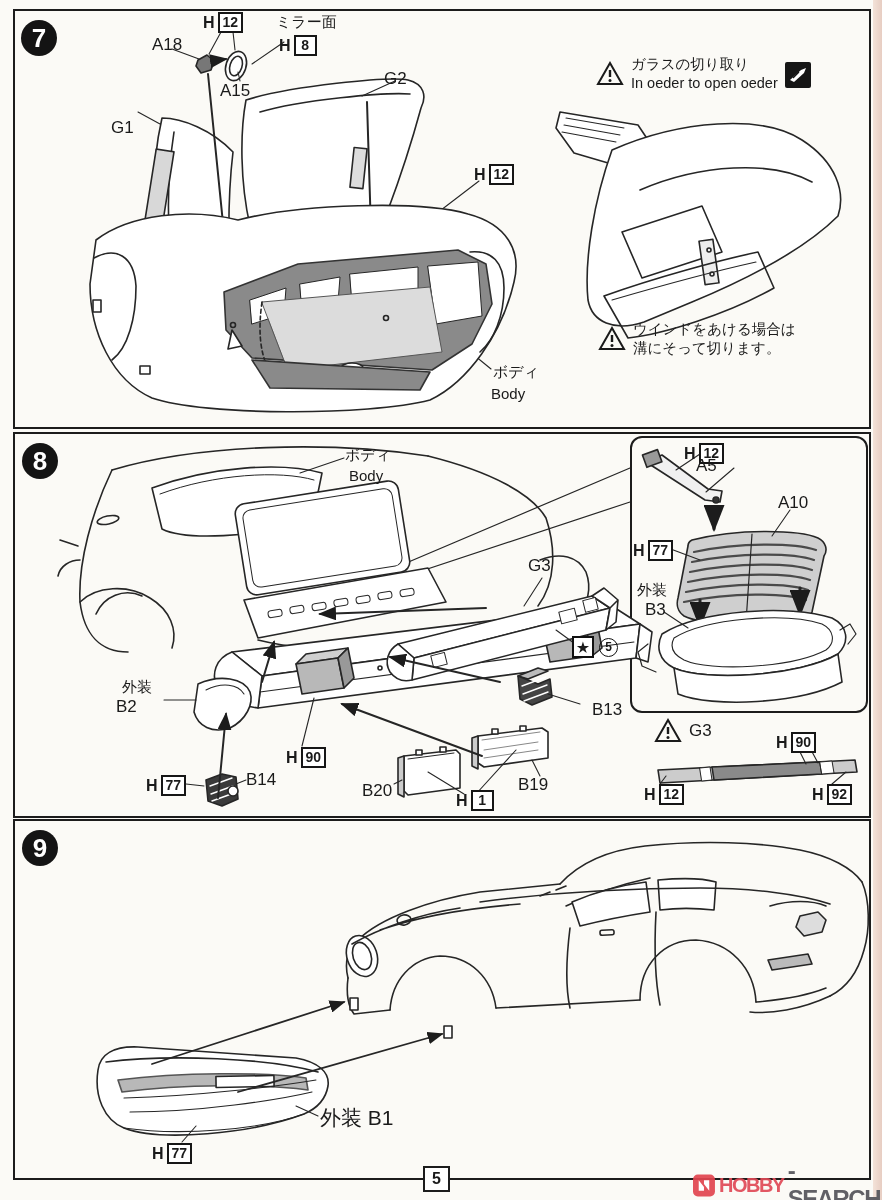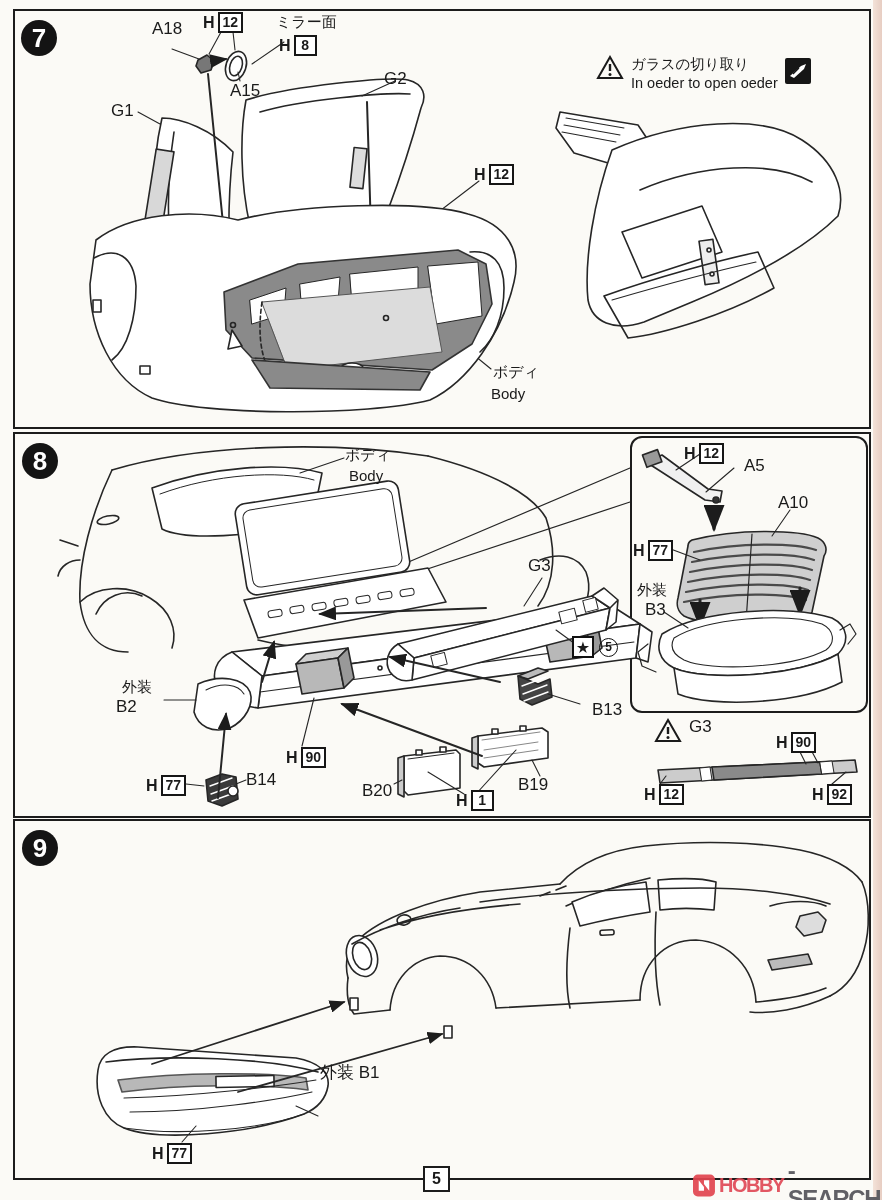--- a/index.html
+++ b/index.html
@@ -12,21 +12,21 @@
   #panel-8{left:13px;top:432px;width:858px;height:386px}
   #panel-9{left:13px;top:819px;width:858px;height:361px}
   .badge{position:absolute;width:36px;height:36px;border-radius:50%;background:#141414;color:#fff;
          font-weight:bold;font-size:26px;display:flex;align-items:center;justify-content:center;z-index:5}
   .lbl{position:absolute;font-weight:normal;font-size:17px;line-height:1.05;white-space:nowrap;z-index:4}
   .jp{font-size:15px}
   .pc{position:absolute;display:flex;align-items:center;gap:3px;font-weight:bold;font-size:16px;
       white-space:nowrap;z-index:4}
   .nb{border:2px solid #161616;padding:0 3px;background:#fff;min-width:13px;text-align:center;
       font-size:14px;line-height:17px;font-weight:bold}
-  .warn{position:absolute;display:flex;gap:7px;align-items:flex-start;z-index:4}
+  .warn{position:absolute;display:flex;gap:7px;align-items:center;z-index:4}
   .wt{font-size:14.5px;line-height:1.3;font-weight:500;white-space:nowrap}
   .inset{position:absolute;left:630px;top:436px;width:238px;height:277px;border:2px solid #1c1c1c;
          border-radius:12px;box-sizing:border-box;z-index:1}
   .starnote{position:absolute;display:flex;align-items:center;gap:5px;z-index:4}
   .starbox{display:inline-flex;width:22px;height:22px;border:2px solid #111;background:#fff;
            align-items:center;justify-content:center;font-size:16px;box-sizing:border-box}
   .circ5{display:inline-flex;width:19px;height:19px;border:1.6px solid #111;border-radius:50%;
          align-items:center;justify-content:center;font-size:12px;font-weight:bold;box-sizing:border-box}
   .footer-line{position:absolute;left:13px;top:1178px;width:858px;height:2.2px;background:#1c1c1c}
   .pagebox{position:absolute;left:423px;top:1166px;width:27px;height:26px;border:2px solid #1c1c1c;
@@ -271,24 +271,24 @@
 
   <span class="pc" style="left:203px;top:12px">
     <span>H</span>
       <span class="nb">12</span>
   </span>
   <span class="lbl jp" style="left:276px;top:14px">ミラー面</span>
   <span class="pc" style="left:279px;top:35px">
     <span>H</span>
       <span class="nb">8</span>
   </span>
-  <span class="lbl" style="left:152px;top:20px">A18</span>
-  <span class="lbl" style="left:230px;top:82px">A15</span>
+  <span class="lbl" style="left:152px;top:36px">A18</span>
+  <span class="lbl" style="left:220px;top:82px">A15</span>
   <span class="lbl" style="left:384px;top:70px">G2</span>
-  <span class="lbl" style="left:111px;top:102px">G1</span>
+  <span class="lbl" style="left:111px;top:119px">G1</span>
   <span class="pc" style="left:474px;top:164px">
     <span>H</span>
       <span class="nb">12</span>
   </span>
   <span class="lbl jp" style="left:493px;top:364px">ボディ</span>
   <span class="lbl jp" style="left:491px;top:386px">Body</span>
 
   <div class="warn" style="left:596px;top:55px">
     <svg width="28" height="26" viewBox="0 0 28 26" class="ico">
       <path d="M14,2 L26,23 L2,23 Z" fill="none" stroke="#1a1a1a" stroke-width="2"></path>
@@ -299,29 +299,40 @@
       <div class="wt">ガラスの切り取り</div>
       <div class="wt">In oeder to open oeder</div>
     </div>
     <svg width="26" height="26" viewBox="0 0 26 26" class="ico" style="margin-top:3px">
       <rect x="0" y="0" width="26" height="26" rx="2" fill="#161616"></rect>
       <path d="M5,18 L16,8 L21,6 L19,11 L9,20 Z" fill="#fff"></path>
       <path d="M8,16 L14,10" stroke="#161616" stroke-width="1.2"></path>
     </svg>
   </div>
 
+  <div class="warn" style="left:598px;top:320px">
+    <svg width="28" height="26" viewBox="0 0 28 26" class="ico">
+      <path d="M14,2 L26,23 L2,23 Z" fill="none" stroke="#1a1a1a" stroke-width="2"></path>
+      <line x1="14" y1="9" x2="14" y2="16" stroke="#1a1a1a" stroke-width="2.4"></line>
+      <circle cx="14" cy="19.5" r="1.5" fill="#1a1a1a"></circle>
+    </svg>
+    <div>
+      <div class="wt">ウインドをあける場合は</div>
+      <div class="wt">溝にそって切ります。</div>
+    </div>
+  </div>
 
   <span class="lbl jp" style="left:345px;top:447px">ボディ</span>
   <span class="lbl jp" style="left:349px;top:468px">Body</span>
 
   <span class="pc" style="left:684px;top:443px">
     <span>H</span>
       <span class="nb">12</span>
   </span>
-  <span class="lbl" style="left:744px;top:457px">A5</span>
+  <span class="lbl" style="left:696px;top:457px">A5</span>
   <span class="lbl" style="left:778px;top:494px">A10</span>
   <span class="pc" style="left:633px;top:540px">
     <span>H</span>
       <span class="nb">77</span>
   </span>
   <span class="lbl jp" style="left:637px;top:582px">外装</span>
   <span class="lbl" style="left:645px;top:601px">B3</span>
 
   <span class="lbl" style="left:528px;top:557px">G3</span>
 
@@ -365,21 +376,21 @@
   </span>
   <span class="pc" style="left:644px;top:784px">
     <span>H</span>
       <span class="nb">12</span>
   </span>
   <span class="pc" style="left:812px;top:784px">
     <span>H</span>
       <span class="nb">92</span>
   </span>
 
-  <span class="lbl jp" style="left:320px;top:1064px;font-size:17px">外装 B1</span>
+  <span class="lbl jp" style="left:320px;top:1107px;font-size:21px">外装 B1</span>
   <span class="pc" style="left:152px;top:1143px">
     <span>H</span>
       <span class="nb">77</span>
   </span>
 
   <div class="footer-line"></div>
   <div class="pagebox">5</div>
   <div class="wm">
     <svg width="23" height="23" viewBox="0 0 23 23" class="ico">
       <rect x="0" y="0" width="23" height="23" rx="5" fill="#e2454f"></rect>

